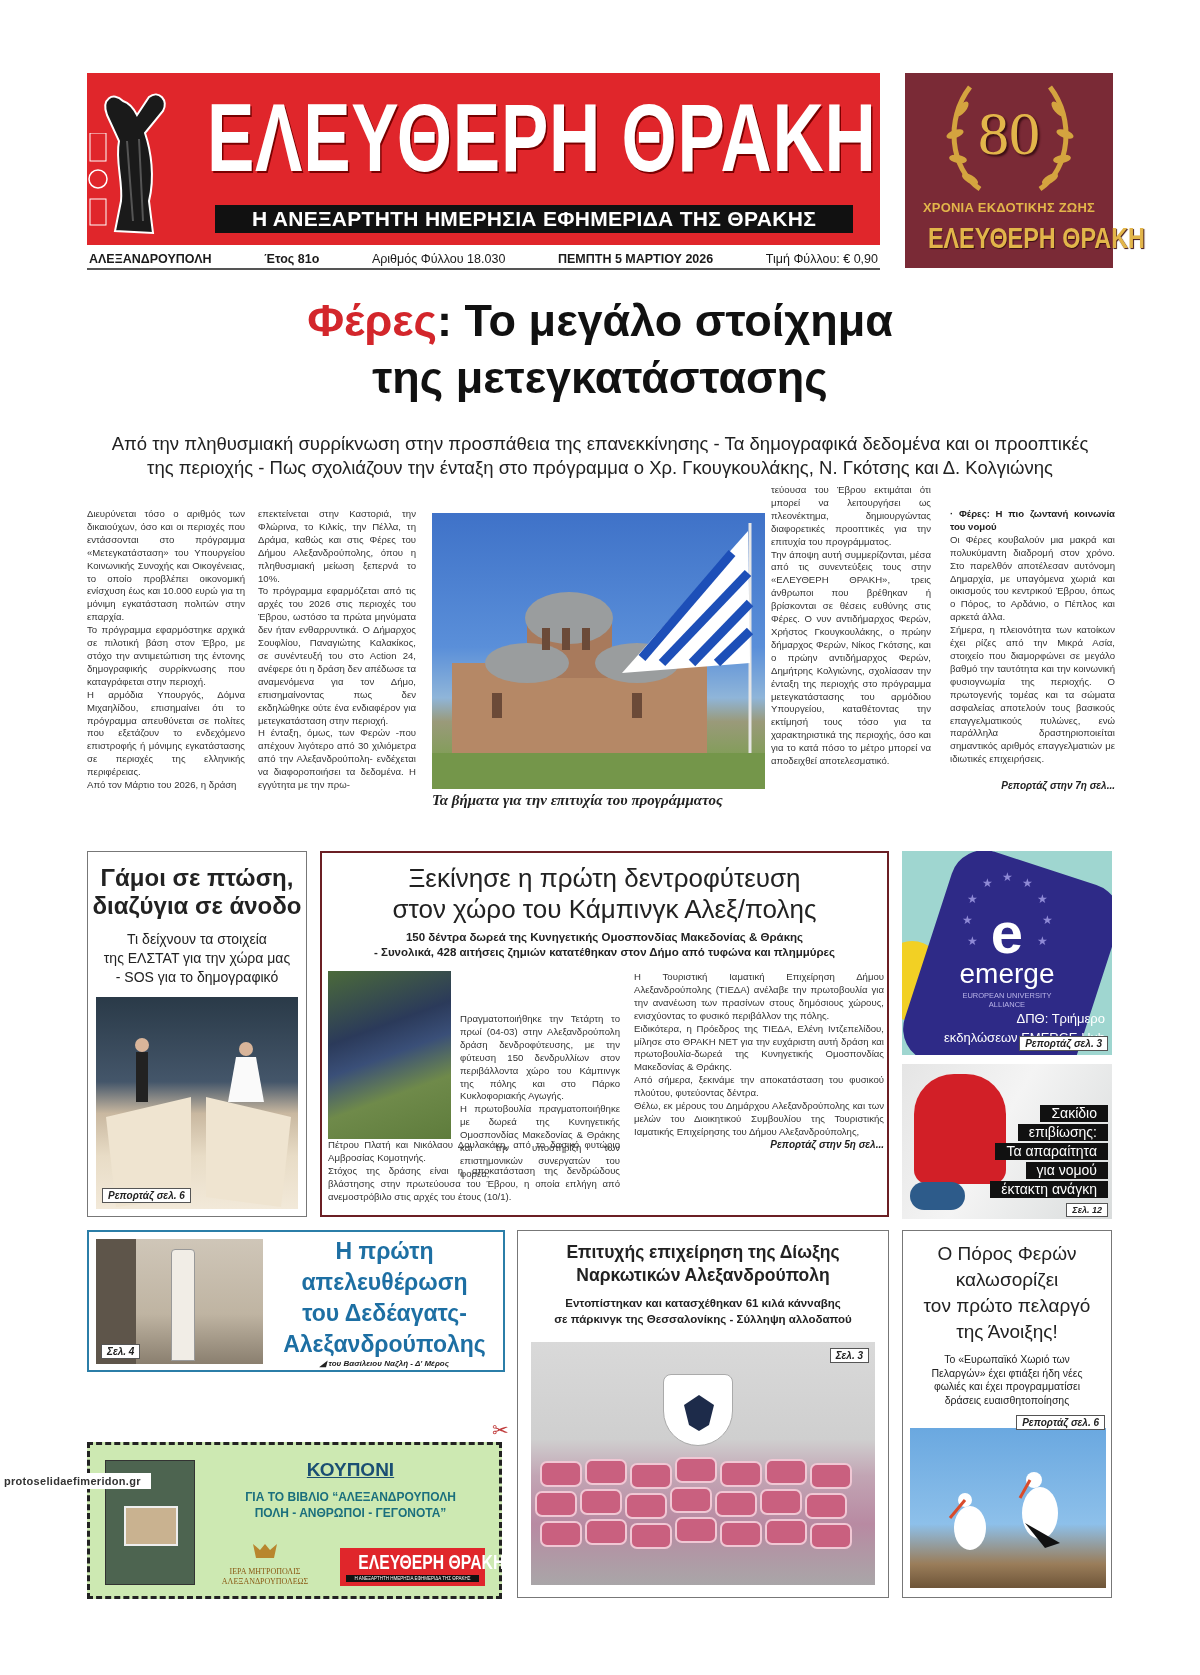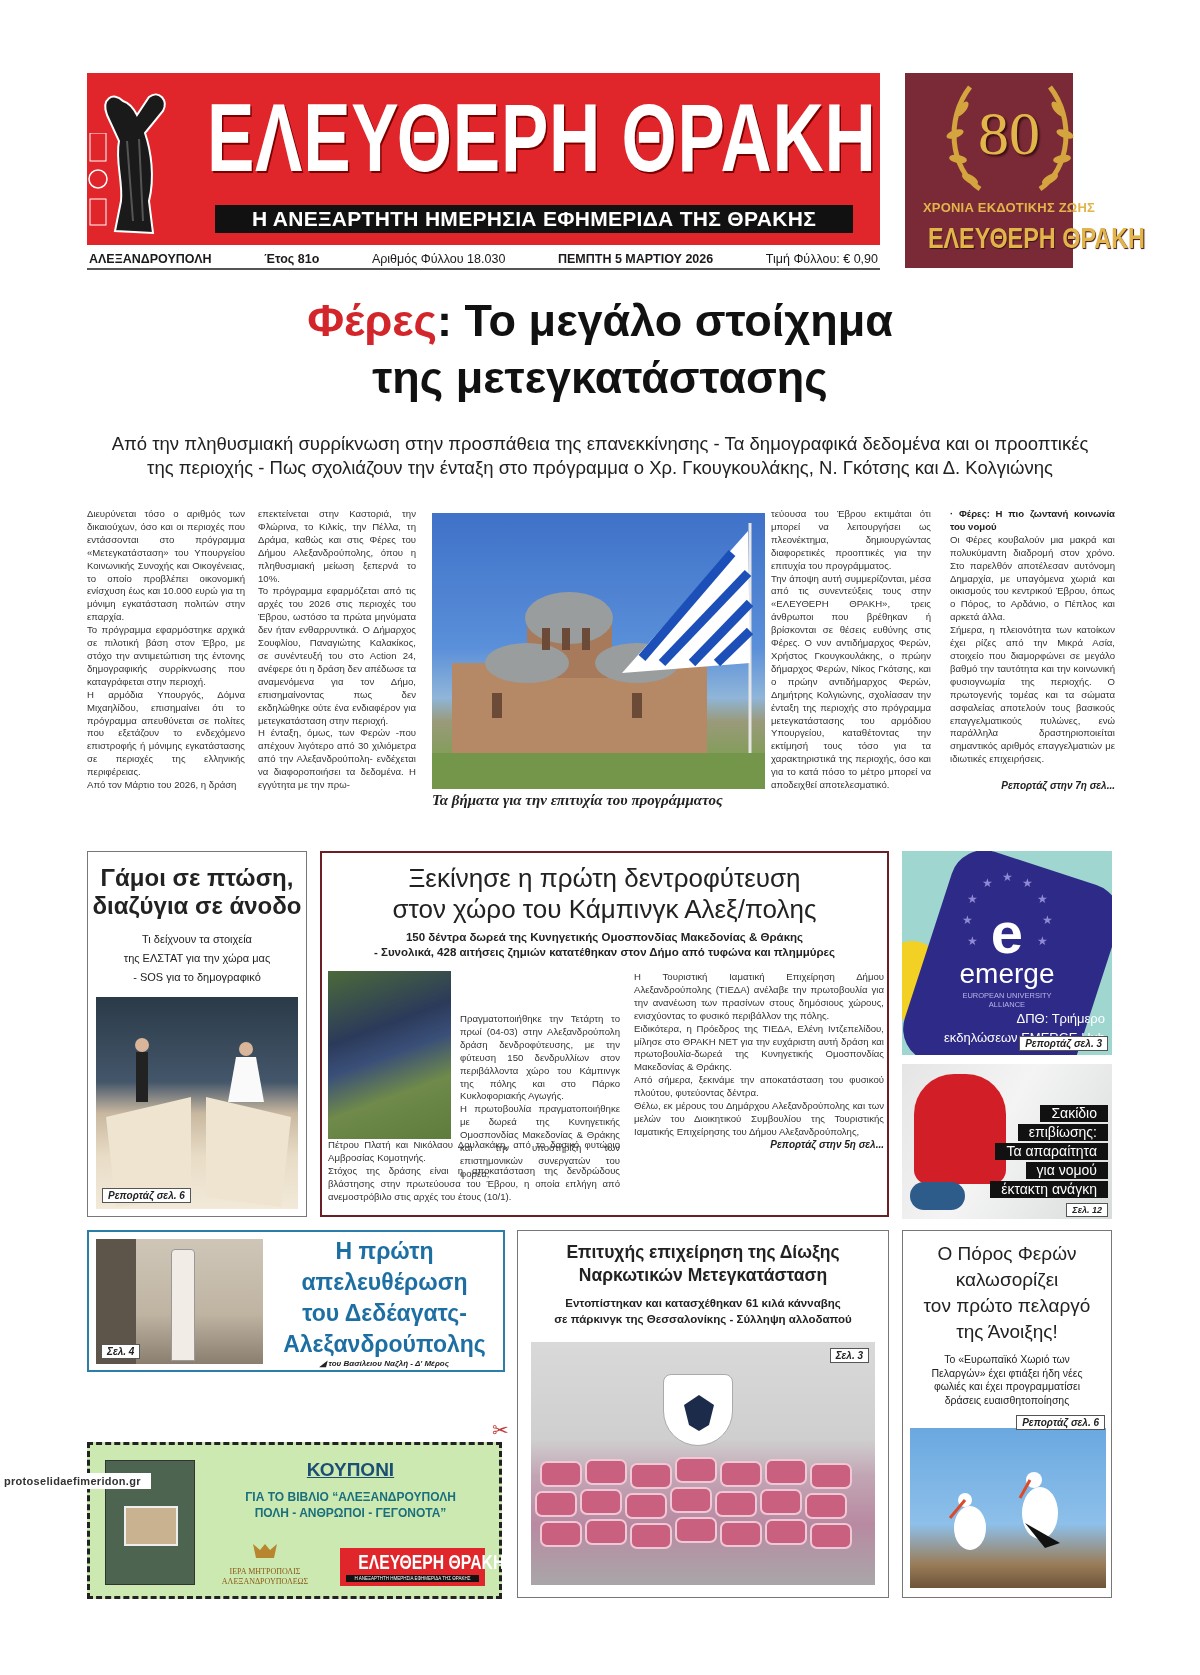--- a/index.html
+++ b/index.html
@@ -9,49 +9,49 @@
   
   .masthead { left: 87px; top: 73px; width: 793px; height: 172px; background: #e0262b; }
   .statue { left: 6px; top: 8px; width: 94px; height: 158px; }
   .mast-title { left: 120px; top: 6px; width: 670px; height: 118px; color: #fff; font-family: "Liberation Sans", sans-serif; font-weight: 700; font-size: 96px; line-height: 118px; letter-spacing: 1px; transform: scaleX(0.74); transform-origin: left center; white-space: nowrap; text-shadow: 2px 2px 0 #7a0000; }
   .mast-tagline { left: 128px; top: 132px; width: 638px; height: 28px; background: #111; color: #fff; font-weight: 700; font-size: 21px; line-height: 28px; text-align: center; white-space: nowrap; letter-spacing: 0.3px; }
   .elta { left: 0px; top: 60px; width: 22px; height: 100px; }
 
   .dateline { left: 87px; top: 250px; width: 793px; height: 20px; border-bottom: 2px solid #555; display: flex; justify-content: space-between; align-items: center; font-size: 12.5px; padding: 0 2px; }
   .dateline .b { font-weight: 700; }
 
-  .anniv { left: 905px; top: 73px; width: 168px; height: 195px; background: #7a2a36; padding-left: 34px; }
+  .anniv { left: 905px; top: 73px; width: 208px; height: 195px; background: #7a2a36; padding-left: 34px; }
   .anniv-wreath { left: 35px; top: 6px; width: 140px; height: 120px; }
   .anniv-num { left: 0; top: 10px; width: 208px; text-align: center; font-family: "Liberation Serif", serif; font-size: 62px; color: #e2b54a; font-weight: 400; line-height: 100px; text-shadow: 2px 2px 2px #3b0f15; }
   .anniv-sub { left: 0; top: 127px; width: 208px; text-align: center; font-size: 13px; color: #e2b54a; font-weight: 700; letter-spacing: 0.2px; }
   .anniv-name { left: 0; top: 148px; width: 208px; text-align: center; font-size: 30px; color: #e2b54a; font-weight: 700; transform: scaleX(0.78); transform-origin: center; white-space: nowrap; text-shadow: 1px 1px 1px #3b0f15; }
 
   
   .headline { left: 80px; top: 292px; width: 1040px; text-align: center; font-size: 45px; font-weight: 700; line-height: 57px; color: #111; }
   .headline .red { color: #d3262b; }
   .deck { left: 80px; top: 432px; width: 1040px; text-align: center; font-size: 18.5px; line-height: 24px; color: #222; }
 
   
   .col { font-size: 9.6px; line-height: 12.9px; color: #333; text-align: justify; hyphens: manual; }
   .col p { margin: 0; }
   .col1 { left: 87px; top: 508px; width: 158px; }
   .col2 { left: 258px; top: 508px; width: 158px; }
-  .col3 { left: 771px; top: 508px; width: 160px; }
+  .col3 { left: 771px; top: 484px; width: 160px; }
   .col4 { left: 950px; top: 508px; width: 165px; }
   .col4 .sub { font-weight: 700; color: #222; }
   .reporter { font-style: italic; font-weight: 700; font-size: 10px; text-align: right; color: #222; }
 
   .lead-photo { left: 432px; top: 513px; width: 333px; height: 298px; background: linear-gradient(#3f72c8 0%, #5a8fd9 45%, #8fb5d9 62%, #9a9a7a 70%, #7b9e4f 85%, #6d9445 100%); overflow: hidden; }
   .caption-bar { left: 0; bottom: 0; width: 100%; height: 22px; background: #fff; font-family: "Liberation Serif", serif; font-style: italic; font-weight: 700; font-size: 15px; line-height: 22px; text-align: left; color: #222; }
 
   
   .box { border: 1.5px solid #777; background: #fff; }
   .gamoi { left: 87px; top: 851px; width: 220px; height: 366px; }
   .gamoi-title { left: 0; top: 12px; width: 100%; text-align: center; font-size: 24px; font-weight: 700; line-height: 28px; color: #222; }
-  .gamoi-sub { left: 0; top: 78px; width: 100%; text-align: center; font-size: 11px; line-height: 19px; color: #222; }
+  .gamoi-sub { left: 0; top: 78px; width: 100%; text-align: center; font-size: 14px; line-height: 19px; color: #222; }
   .gamoi-img { left: 8px; top: 145px; width: 202px; height: 212px; background: linear-gradient(#2a3a48 0%, #44566a 40%, #c9b8a0 55%, #e8dcc6 75%, #f2e9d9 100%); }
   .tag { background: #fff; border: 1px solid #555; font-style: italic; font-weight: 700; font-size: 10px; padding: 1px 5px; color: #222; white-space: nowrap; }
 
   .tree { left: 320px; top: 851px; width: 569px; height: 366px; border: 2px solid #6b1f24; }
   .tree-title { left: 0; top: 10px; width: 100%; text-align: center; font-size: 26px; line-height: 31px; color: #222; }
   .tree-deck { left: 0; top: 77px; width: 100%; text-align: center; font-size: 11.5px; line-height: 15px; font-weight: 700; color: #222; }
   .tree-photo { left: 6px; top: 118px; width: 123px; height: 168px; background: linear-gradient(160deg, #4b6a3a 0%, #2b3a5a 35%, #3a4f78 50%, #6f8a4a 70%, #5e7c3c 100%); }
   .tree-col1 { left: 138px; top: 118px; width: 160px; margin-top: 42px; }
   .tree-col1b { left: 6px; top: 286px; width: 292px; }
   .tree-col2 { left: 312px; top: 118px; width: 250px; }
@@ -279,21 +279,21 @@
     <div class="abs lighthouse"></div>
     <span class="abs tag" style="left:5px;bottom:5px">Σελ. 4</span>
   </div>
   <div class="abs light-title">
     <span>Η πρώτη</span><br><span>απελευθέρωση</span><br><span>του Δεδέαγατς-</span><br><span>Αλεξανδρούπολης</span>
   </div>
   <div class="abs light-by">◢ του Βασίλειου Ναζλή - Δ' Μέρος</div>
 </div>
 
 <div class="abs box narc">
-  <div class="abs narc-title"><span>Επιτυχής επιχείρηση της Δίωξης</span><br><span>Ναρκωτικών Μετεγκατάσταση</span></div>
+  <div class="abs narc-title"><span>Επιτυχής επιχείρηση της Δίωξης</span><br><span>Ναρκωτικών Αλεξανδρούπολη</span></div>
   <div class="abs narc-deck"><span>Εντοπίστηκαν και κατασχέθηκαν 61 κιλά κάνναβης</span><br><span>σε πάρκινγκ της Θεσσαλονίκης - Σύλληψη αλλοδαπού</span></div>
   <div class="abs narc-photo">
     <div class="abs narc-badge">
       <svg width="70" height="72" viewBox="0 0 70 72">
           <path d="M20 30 L35 20 L50 30 L45 50 L35 56 L25 50 Z" fill="#1d2b4a"></path>
         </svg>
     </div>
     <svg class="abs" style="left:0;top:110px" width="344" height="133" viewBox="0 0 344 133">
       <g fill="#c9607f" stroke="#f0c7d4" stroke-width="2">
         <rect x="10" y="10" width="40" height="24" rx="6"></rect>

